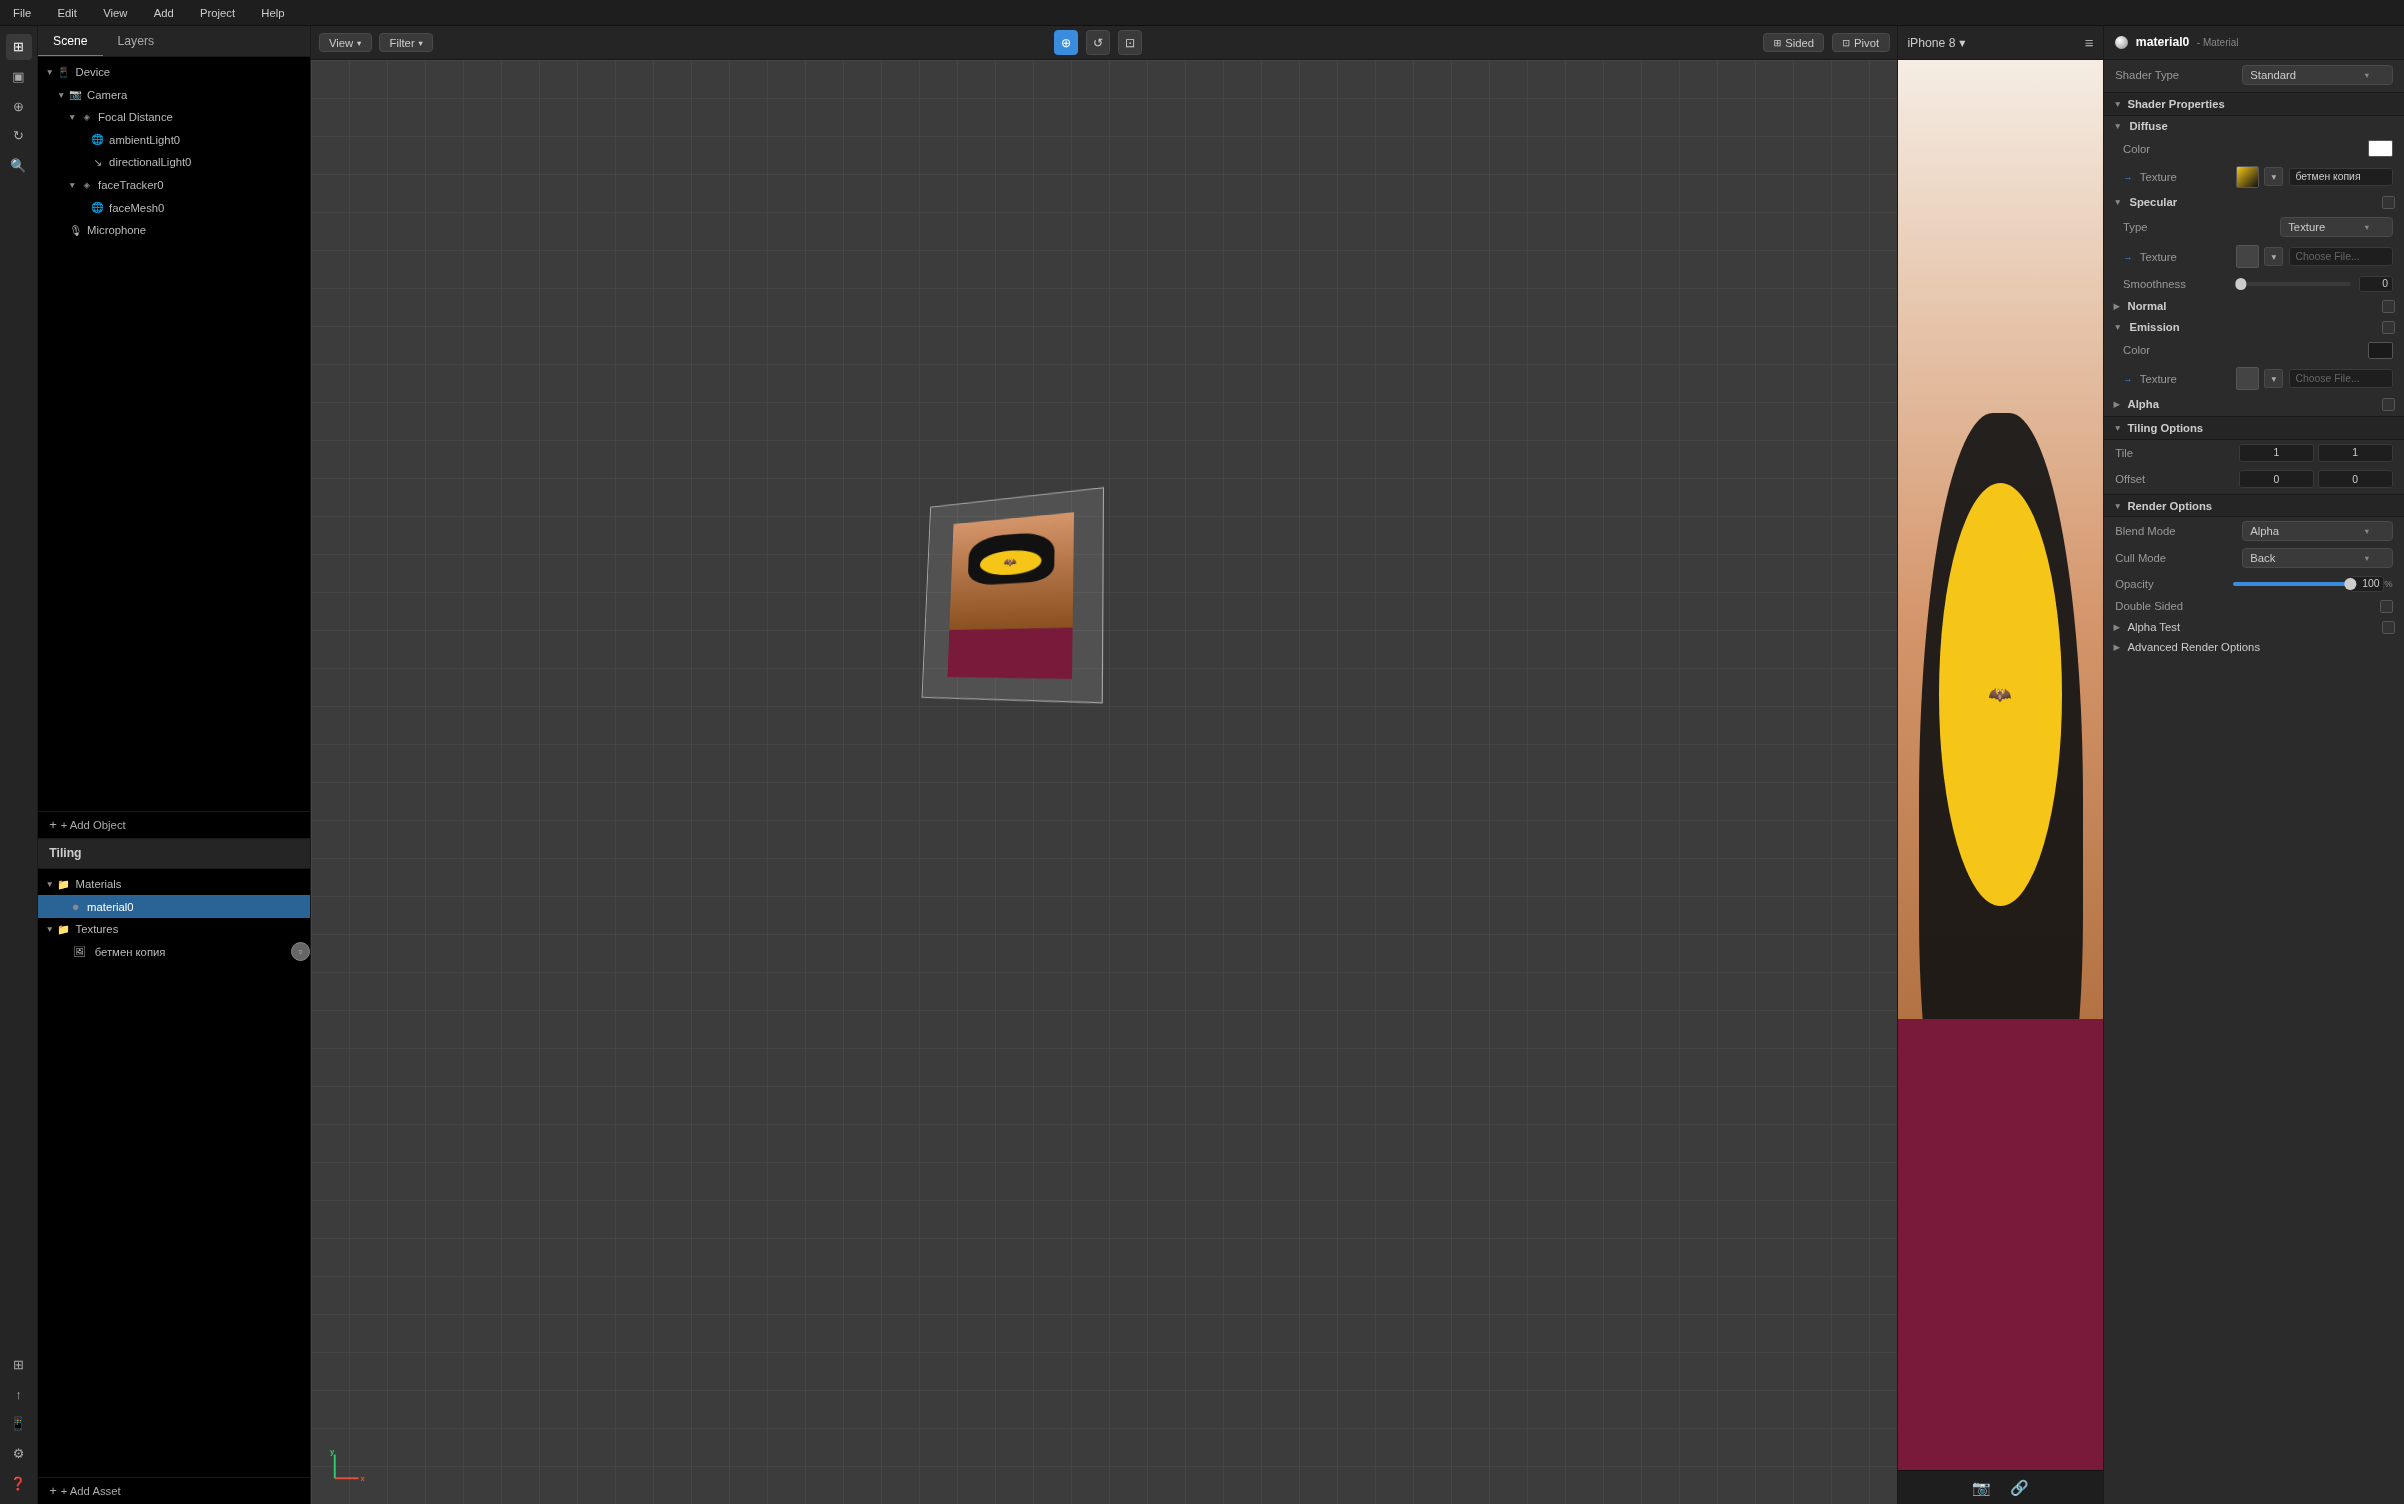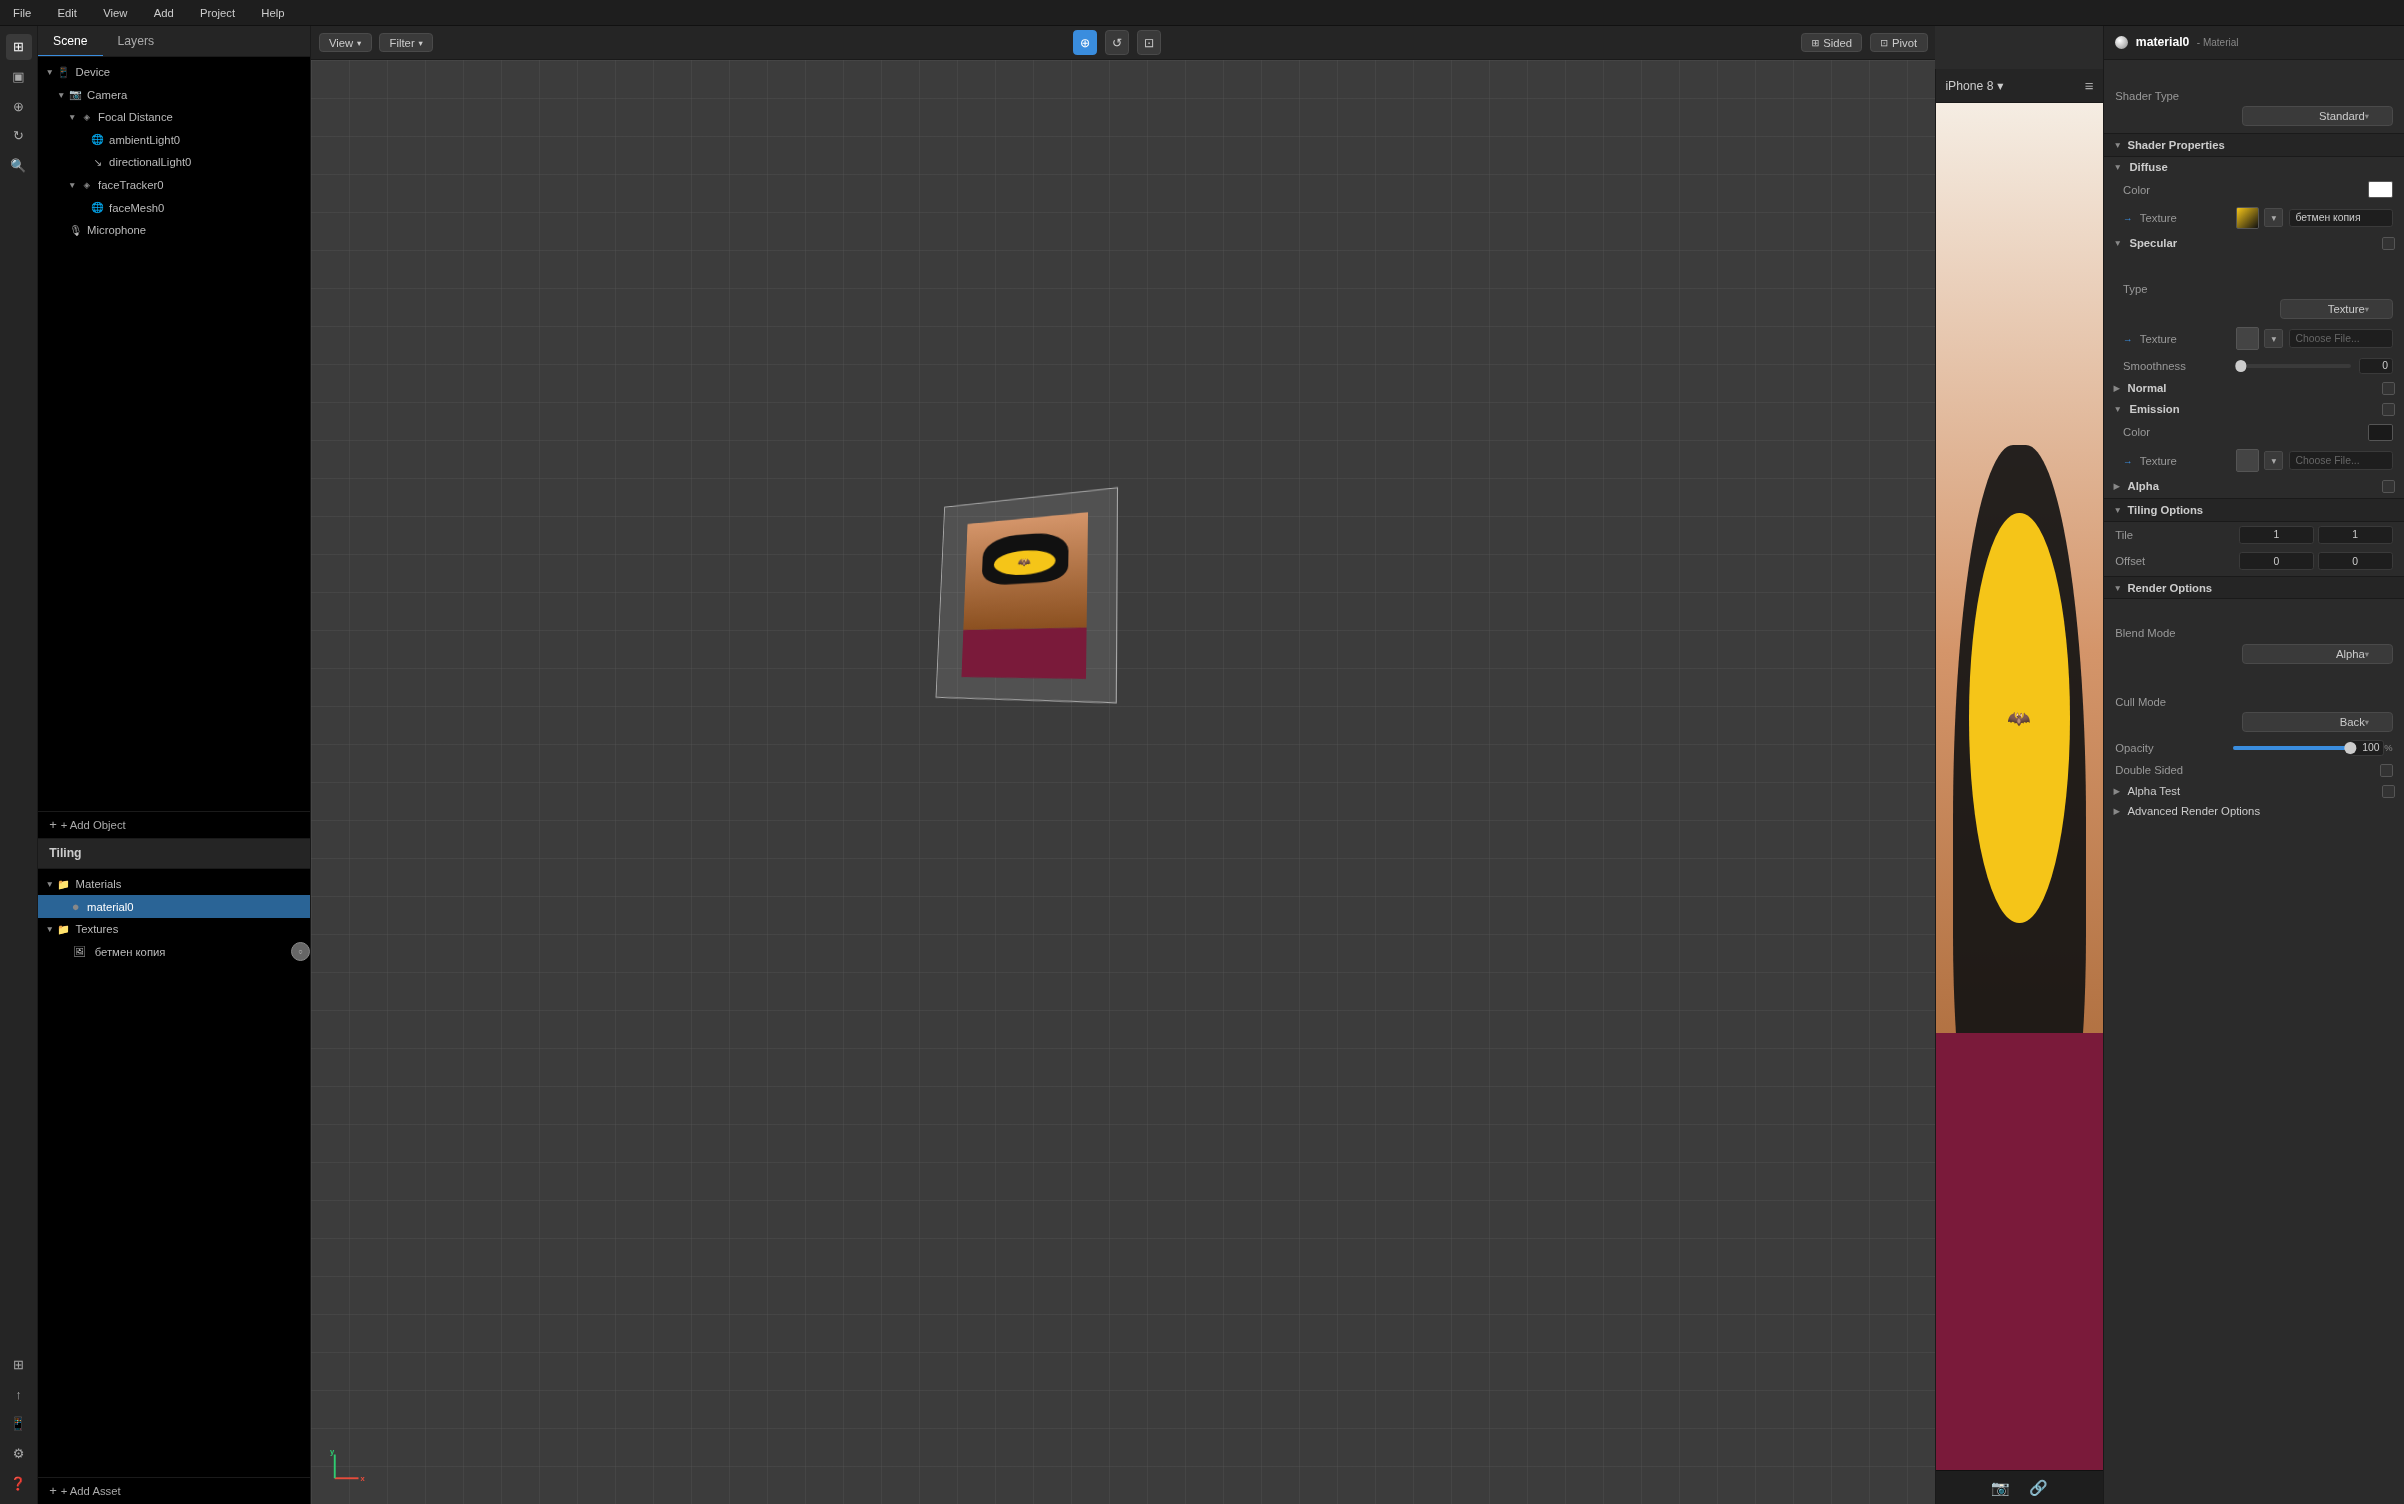--- a/index.html
+++ b/index.html
@@ -226,27 +226,26 @@
         linear-gradient(rgba(90,90,90,0.3) 0.9px, transparent 0.9px),
         linear-gradient(90deg, rgba(90,90,90,0.3) 0.9px, transparent 0.9px);
       background-size: 38px 38px;
       background-color: #3c3c3c;
       position: absolute;
       top: 0; left: 0;
     }
 
     
     #phone-preview {
-      width: 168px;
+      width: 206px;
       background: #252525;
       border-left: 0.9px solid #1a1a1a;
       display: flex;
       flex-direction: column;
       flex-shrink: 0;
-      margin-top: 43px;
     }
     #phone-preview-header {
       height: 34px;
       display: flex;
       align-items: center;
       justify-content: space-between;
       padding: 0 9.4px;
       background: #252525;
       border-bottom: 0.9px solid #1a1a1a;
     }
@@ -358,23 +357,22 @@
       background: #3a3a3a;
       border: 0.9px solid #4a4a4a;
       border-radius: 3.8px;
       color: #ccc;
       padding: 2.8px 22.6px 2.8px 7.5px;
       font-size: 11.3px;
       cursor: pointer;
       position: relative;
       display: flex;
       align-items: center;
-      justify-content: flex-end;
+      justify-content: space-between;
       min-width: 94px;
-      margin-top: 41px;
     }
     .select-full { flex: 1; }
 
     .color-swatch {
       width: 24.5px;
       height: 17px;
       border: 0.9px solid #555;
       border-radius: 1.9px;
       cursor: pointer;
     }

